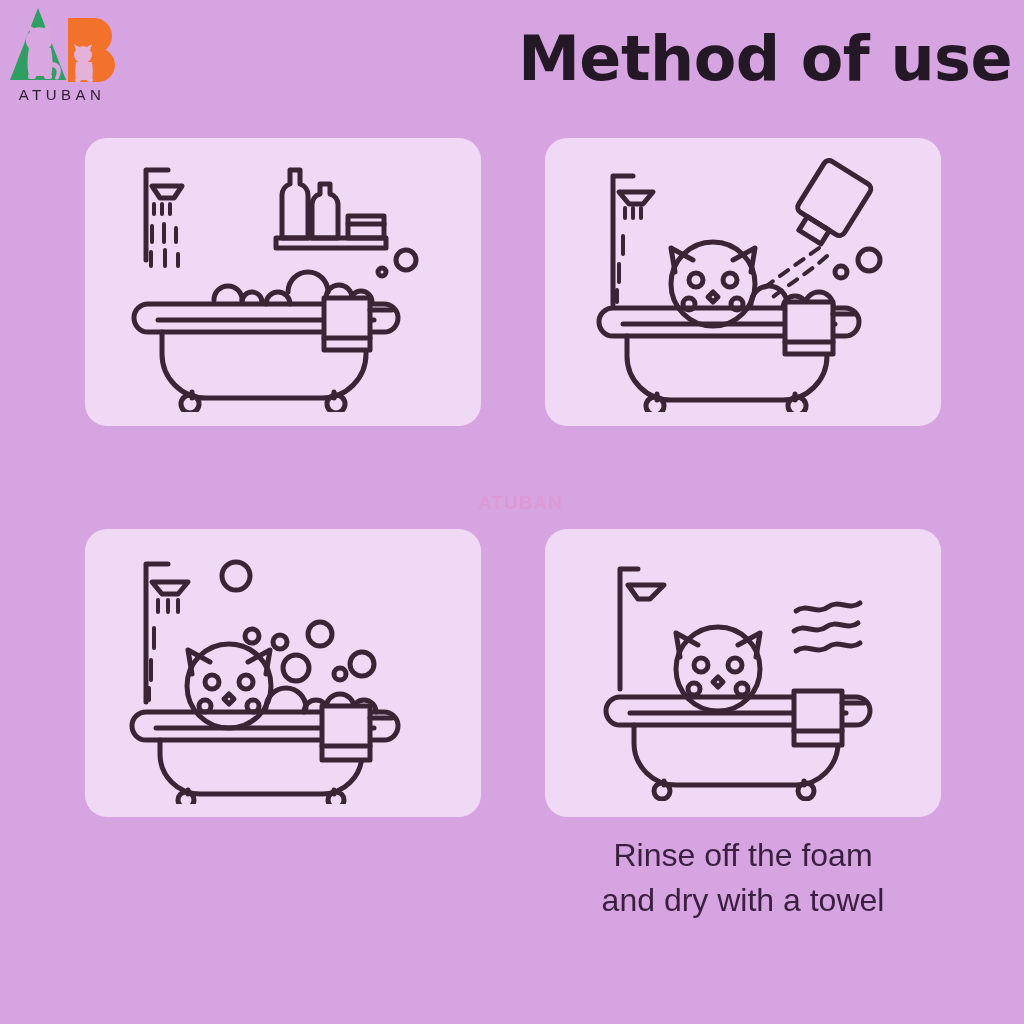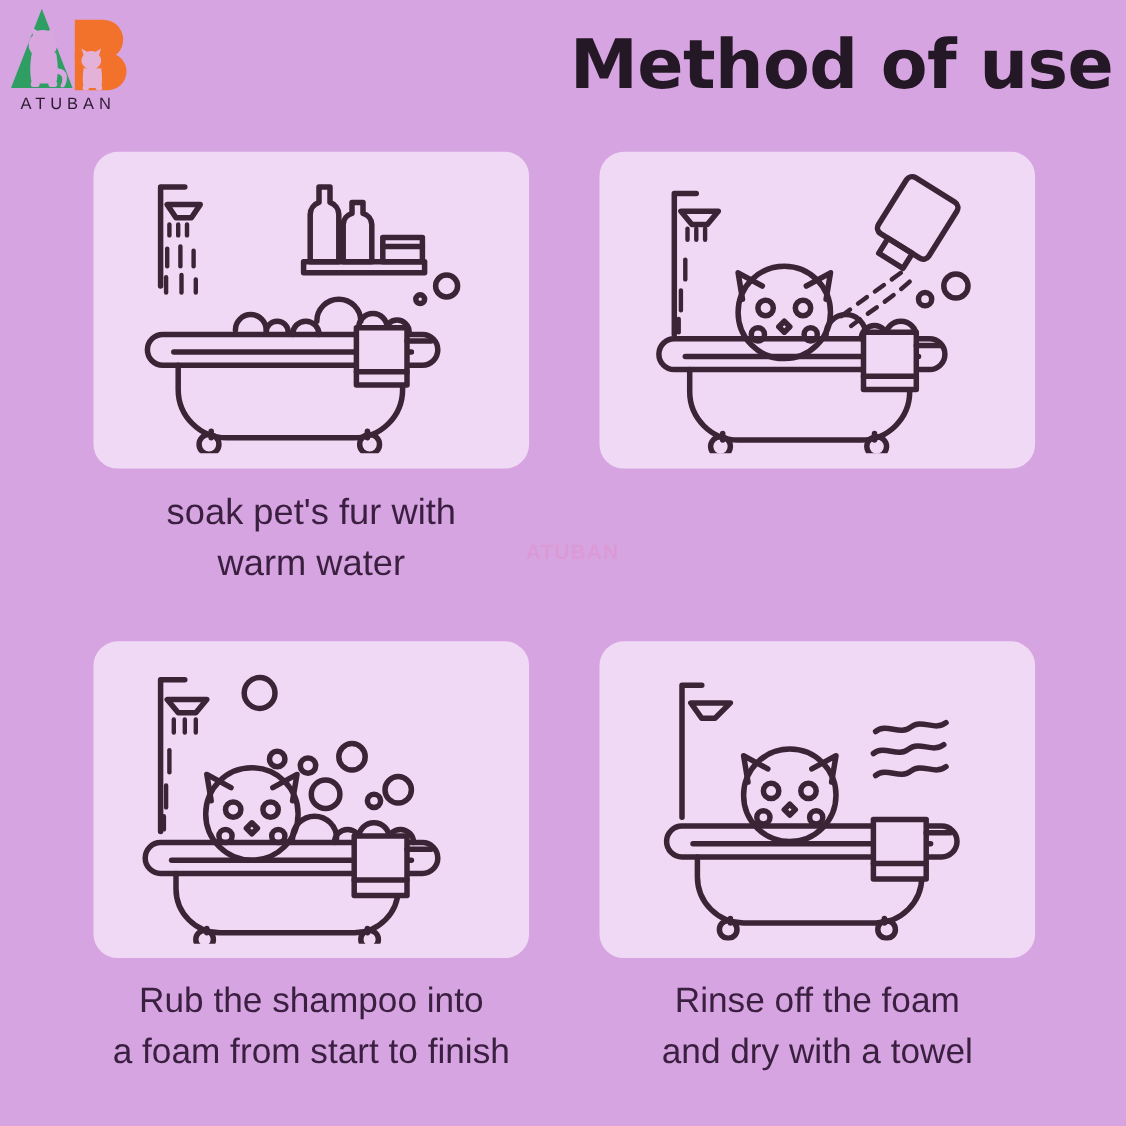--- a/index.html
+++ b/index.html
@@ -168,22 +168,20 @@
         <path d="M74 240 v6"></path>
           <circle cx="72" cy="252" r="9"></circle>
         <path d="M216 240 v6"></path>
           <circle cx="218" cy="252" r="9"></circle>
 
         <path d="M206 146 h46 v52 h-46 Z" fill="#f0d9f5"></path>
         <path d="M206 186 h46"></path>
         <path d="M252 158 h22"></path>
       </svg>
     </div>
-    <div class="caption">soak pet's fur with
-warm water</div>
   </div>
 
   <div class="step step-2">
     <div class="panel">
       <svg width="320" height="260" viewBox="0 0 320 260" fill="none" stroke="#3a2435" stroke-width="5" stroke-linecap="round" stroke-linejoin="round">
 
         <path d="M30 152 V24 h20"></path>
         <path d="M36 40 h34 l-10 12 h-14 Z"></path>
         <g stroke-width="4">
           <path d="M42 56 v10"></path>
@@ -280,22 +278,20 @@
         <path d="M70 248 v4"></path>
           <circle cx="68" cy="258" r="8"></circle>
         <path d="M216 248 v4"></path>
           <circle cx="218" cy="258" r="8"></circle>
 
         <path d="M204 164 h48 v54 h-48 Z" fill="#f0d9f5"></path>
         <path d="M204 204 h48"></path>
         <path d="M252 176 h22"></path>
       </svg>
     </div>
-    <div class="caption">Rub the shampoo into
-a foam from start to finish</div>
   </div>
 
   <div class="step step-4">
     <div class="panel">
       <svg width="310" height="256" viewBox="0 0 310 256" fill="none" stroke="#3a2435" stroke-width="5" stroke-linecap="round" stroke-linejoin="round">
 
         <path d="M32 144 V24 h18"></path>
         <path d="M40 40 h36 l-14 14 h-12 Z"></path>
 
         <g stroke-width="5">

